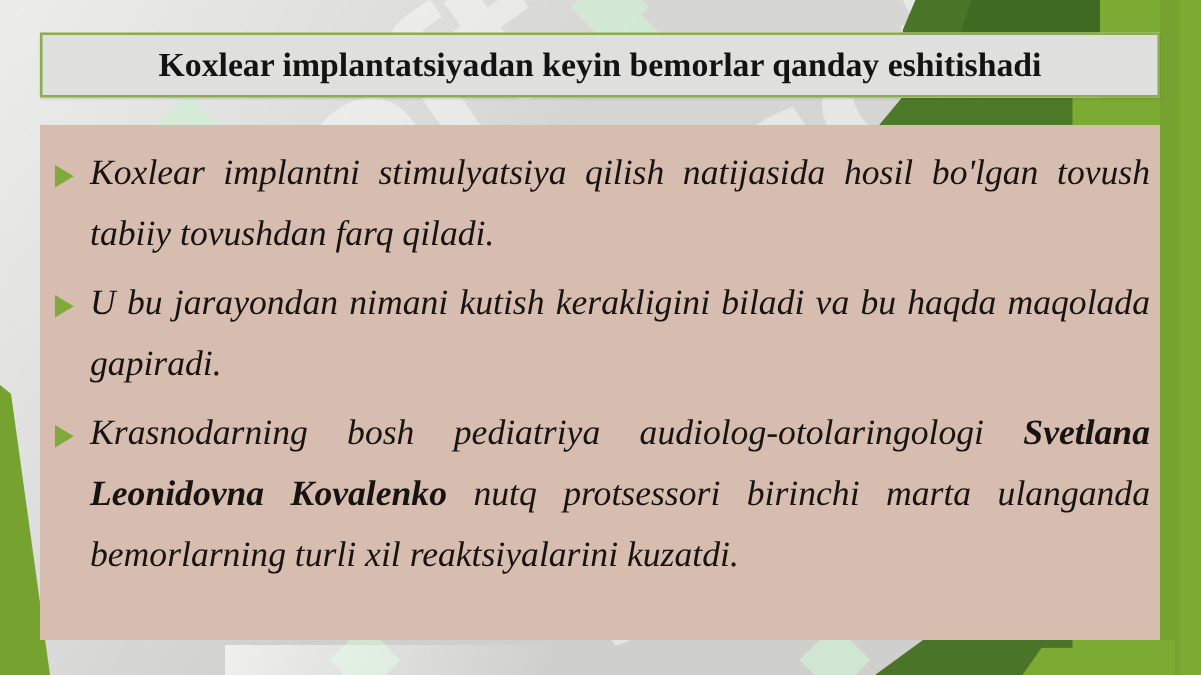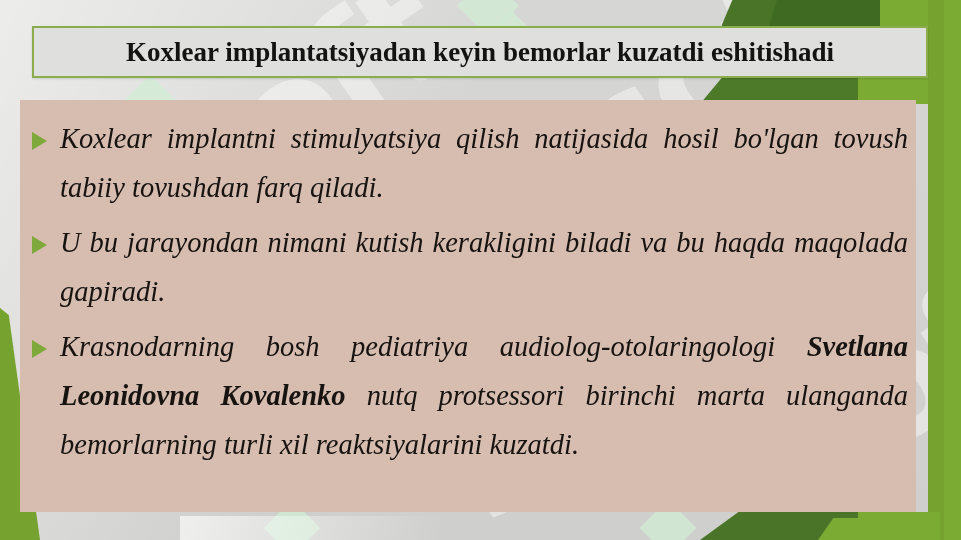--- a/index.html
+++ b/index.html
@@ -194,21 +194,21 @@
     font-weight: 700;
     font-size: 27px;
     color: #131313;
     text-align: center;
     white-space: nowrap;
   }
 
   
   .body-box {
     position: absolute;
-    left: 20px;
+    left: 32px;
     top: 100px;
     width: 896px;
     height: 412px;
     background: #d6bdb0;
     box-sizing: border-box;
     padding: 14px 8px 10px 4px;
     overflow: hidden;
   }
   .bullet-list {
     list-style: none;
@@ -272,21 +272,21 @@
   <div class="tr-mid-light"></div>
   <div class="band-right"></div>
   <div class="band-right-inner"></div>
   <div class="left-wedge"></div>
   <div class="bl-streak"></div>
   <div class="br-dark"></div>
   <div class="br-light2"></div>
   <div class="br-light"></div>
 
   <div class="title-box">
-    <div class="title-text">Koxlear implantatsiyadan keyin bemorlar kuzatdi eshitishadi</div>
+    <div class="title-text">Koxlear implantatsiyadan keyin bemorlar qanday eshitishadi</div>
   </div>
 
   <div class="body-box">
     <ul class="bullet-list">
 
       <li class="bullet-item">
         <span class="bullet-marker"></span>
         <span class="bullet-text">Koxlear implantni stimulyatsiya qilish natijasida hosil bo'lgan tovush tabiiy tovushdan farq qiladi.</span>
       </li>
 

